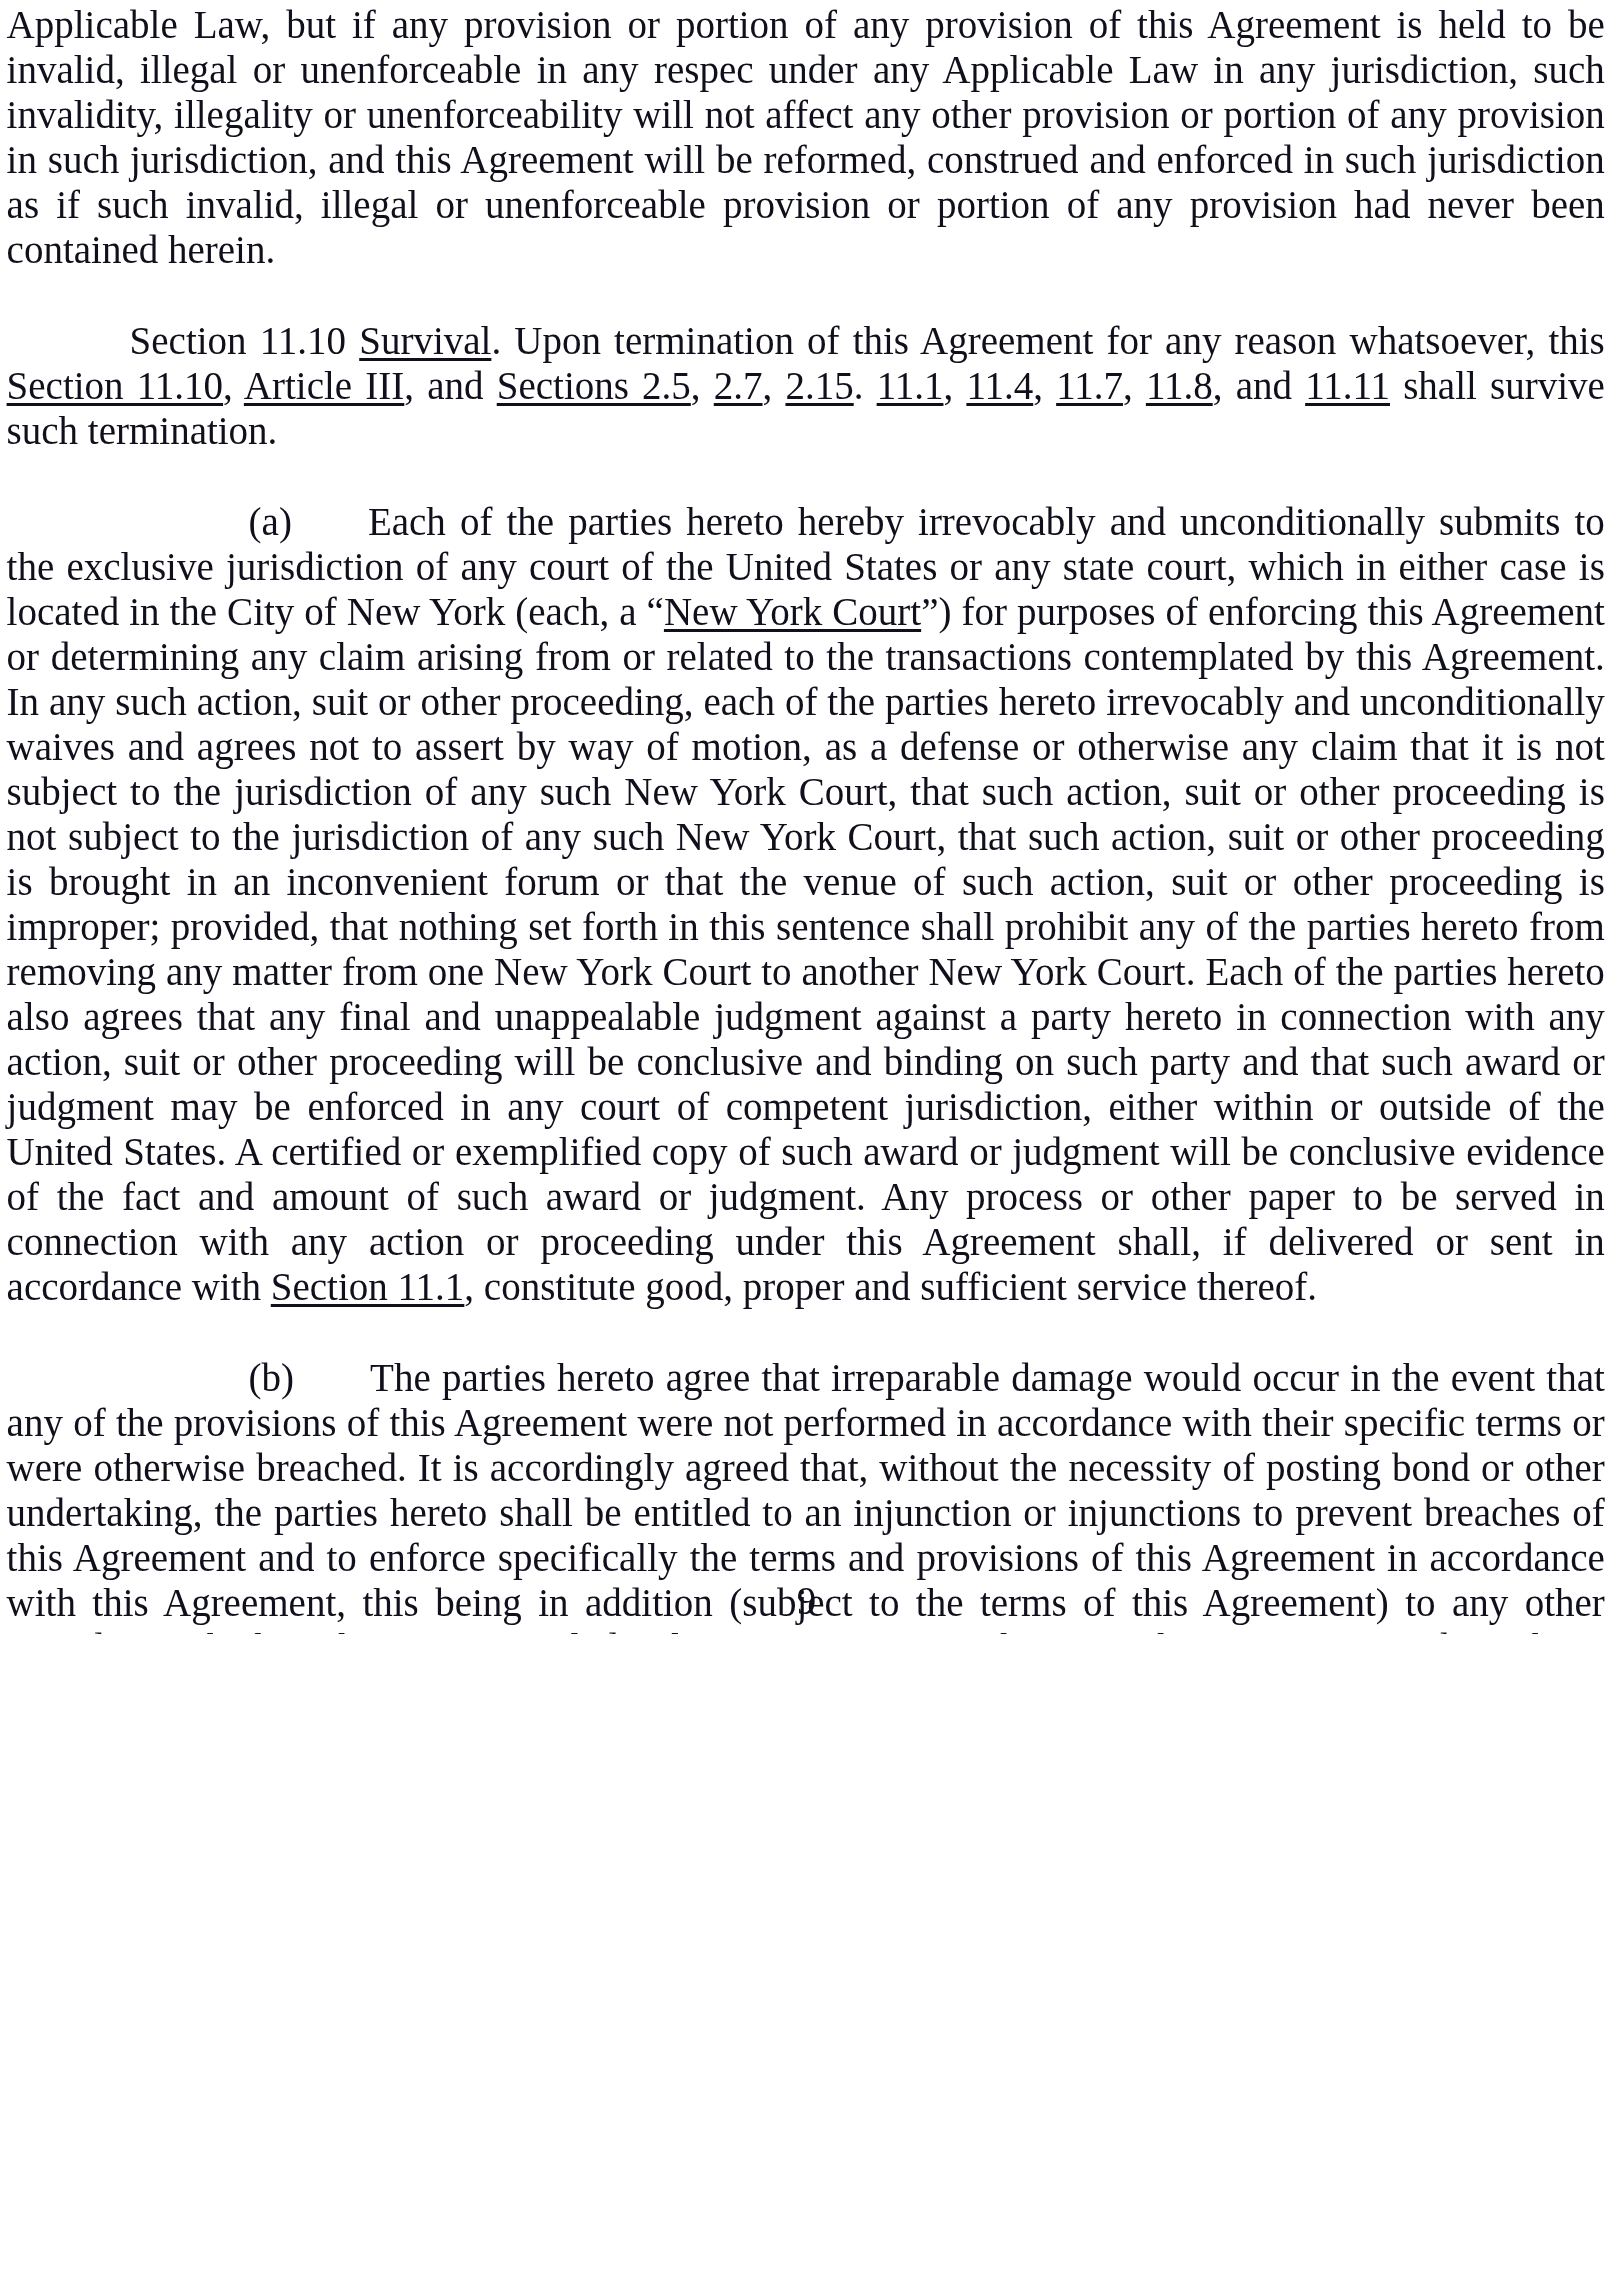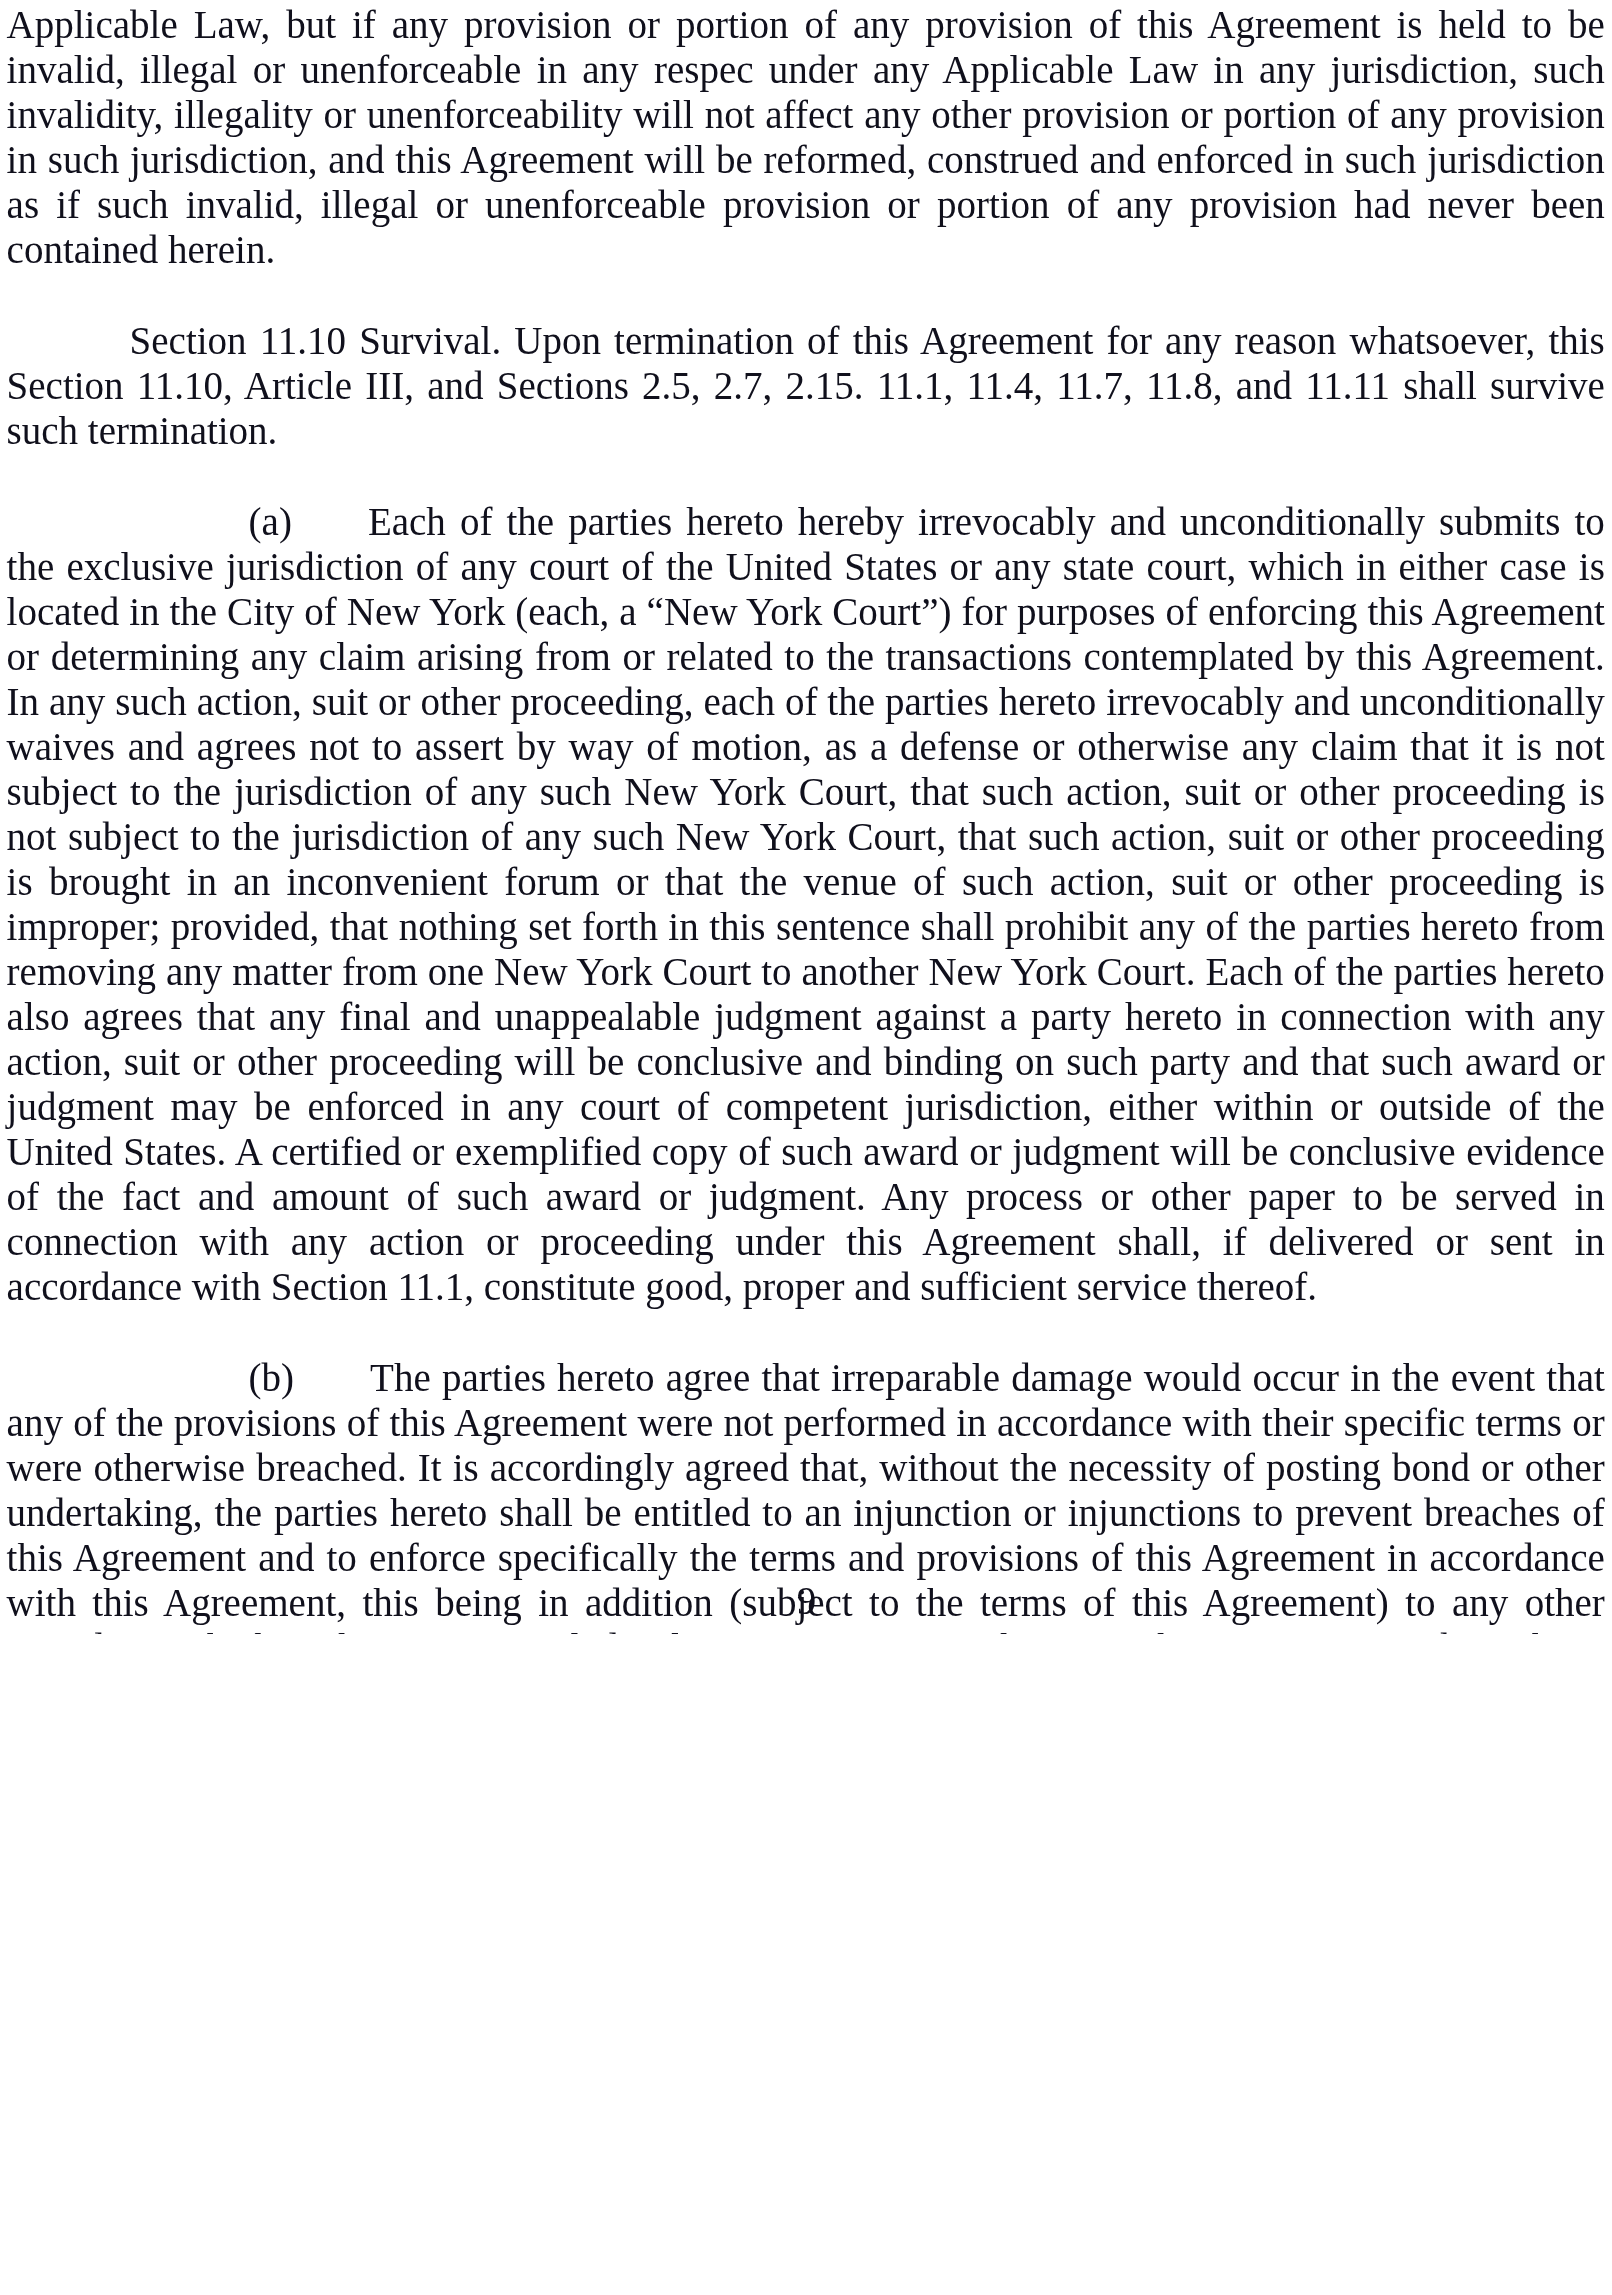--- a/index.html
+++ b/index.html
@@ -20,21 +20,21 @@
     padding: 1.6px 8.2px 0 6.6px;
     overflow: hidden;
   }
   .para {
     margin: 0 0 46px 0;
     text-align: justify;
   }
   .indent-1 { text-indent: 123px; }
   .indent-2 { text-indent: 242px; }
   .jl { text-align-last: justify; }
-  .u { text-underline-offset: 4.1px; }
+  .u { text-decoration: underline; text-underline-offset: 4.1px; }
   .tab {
     display: inline-block;
     width: 76px;
   }
   .footer {
     position: absolute;
     left: 0;
     bottom: 11.5px;
     width: 100%;
     text-align: center;

